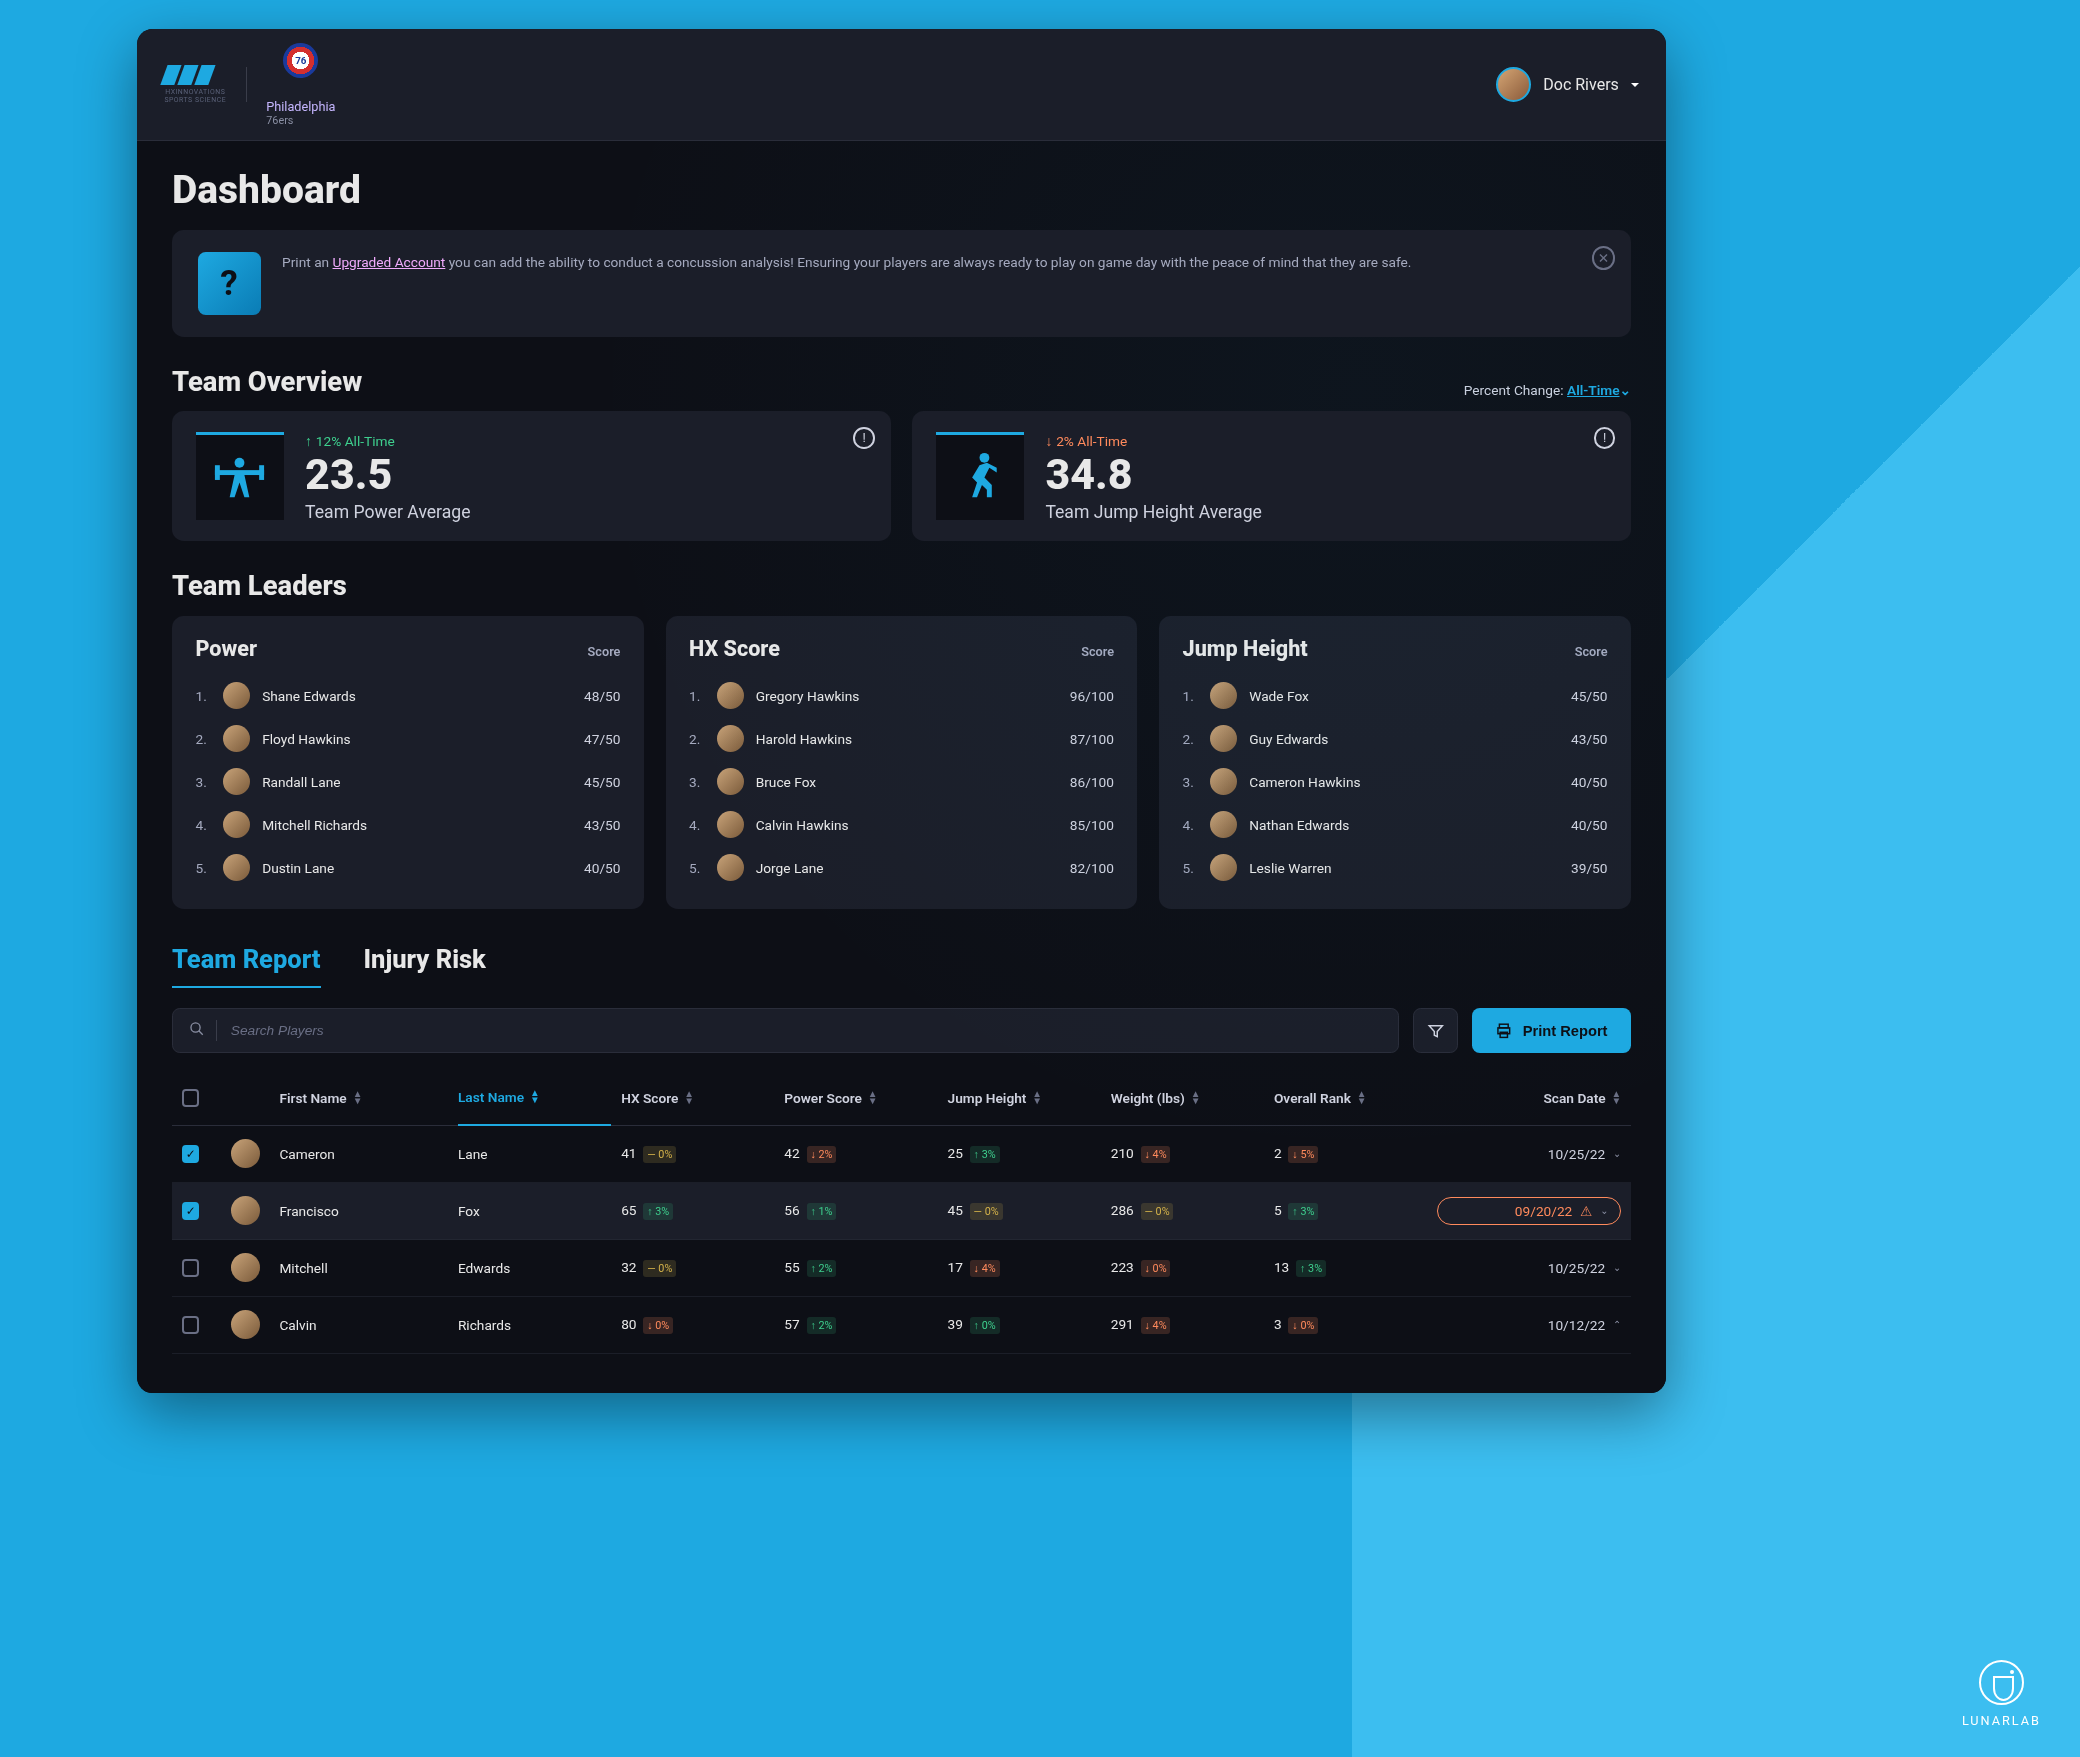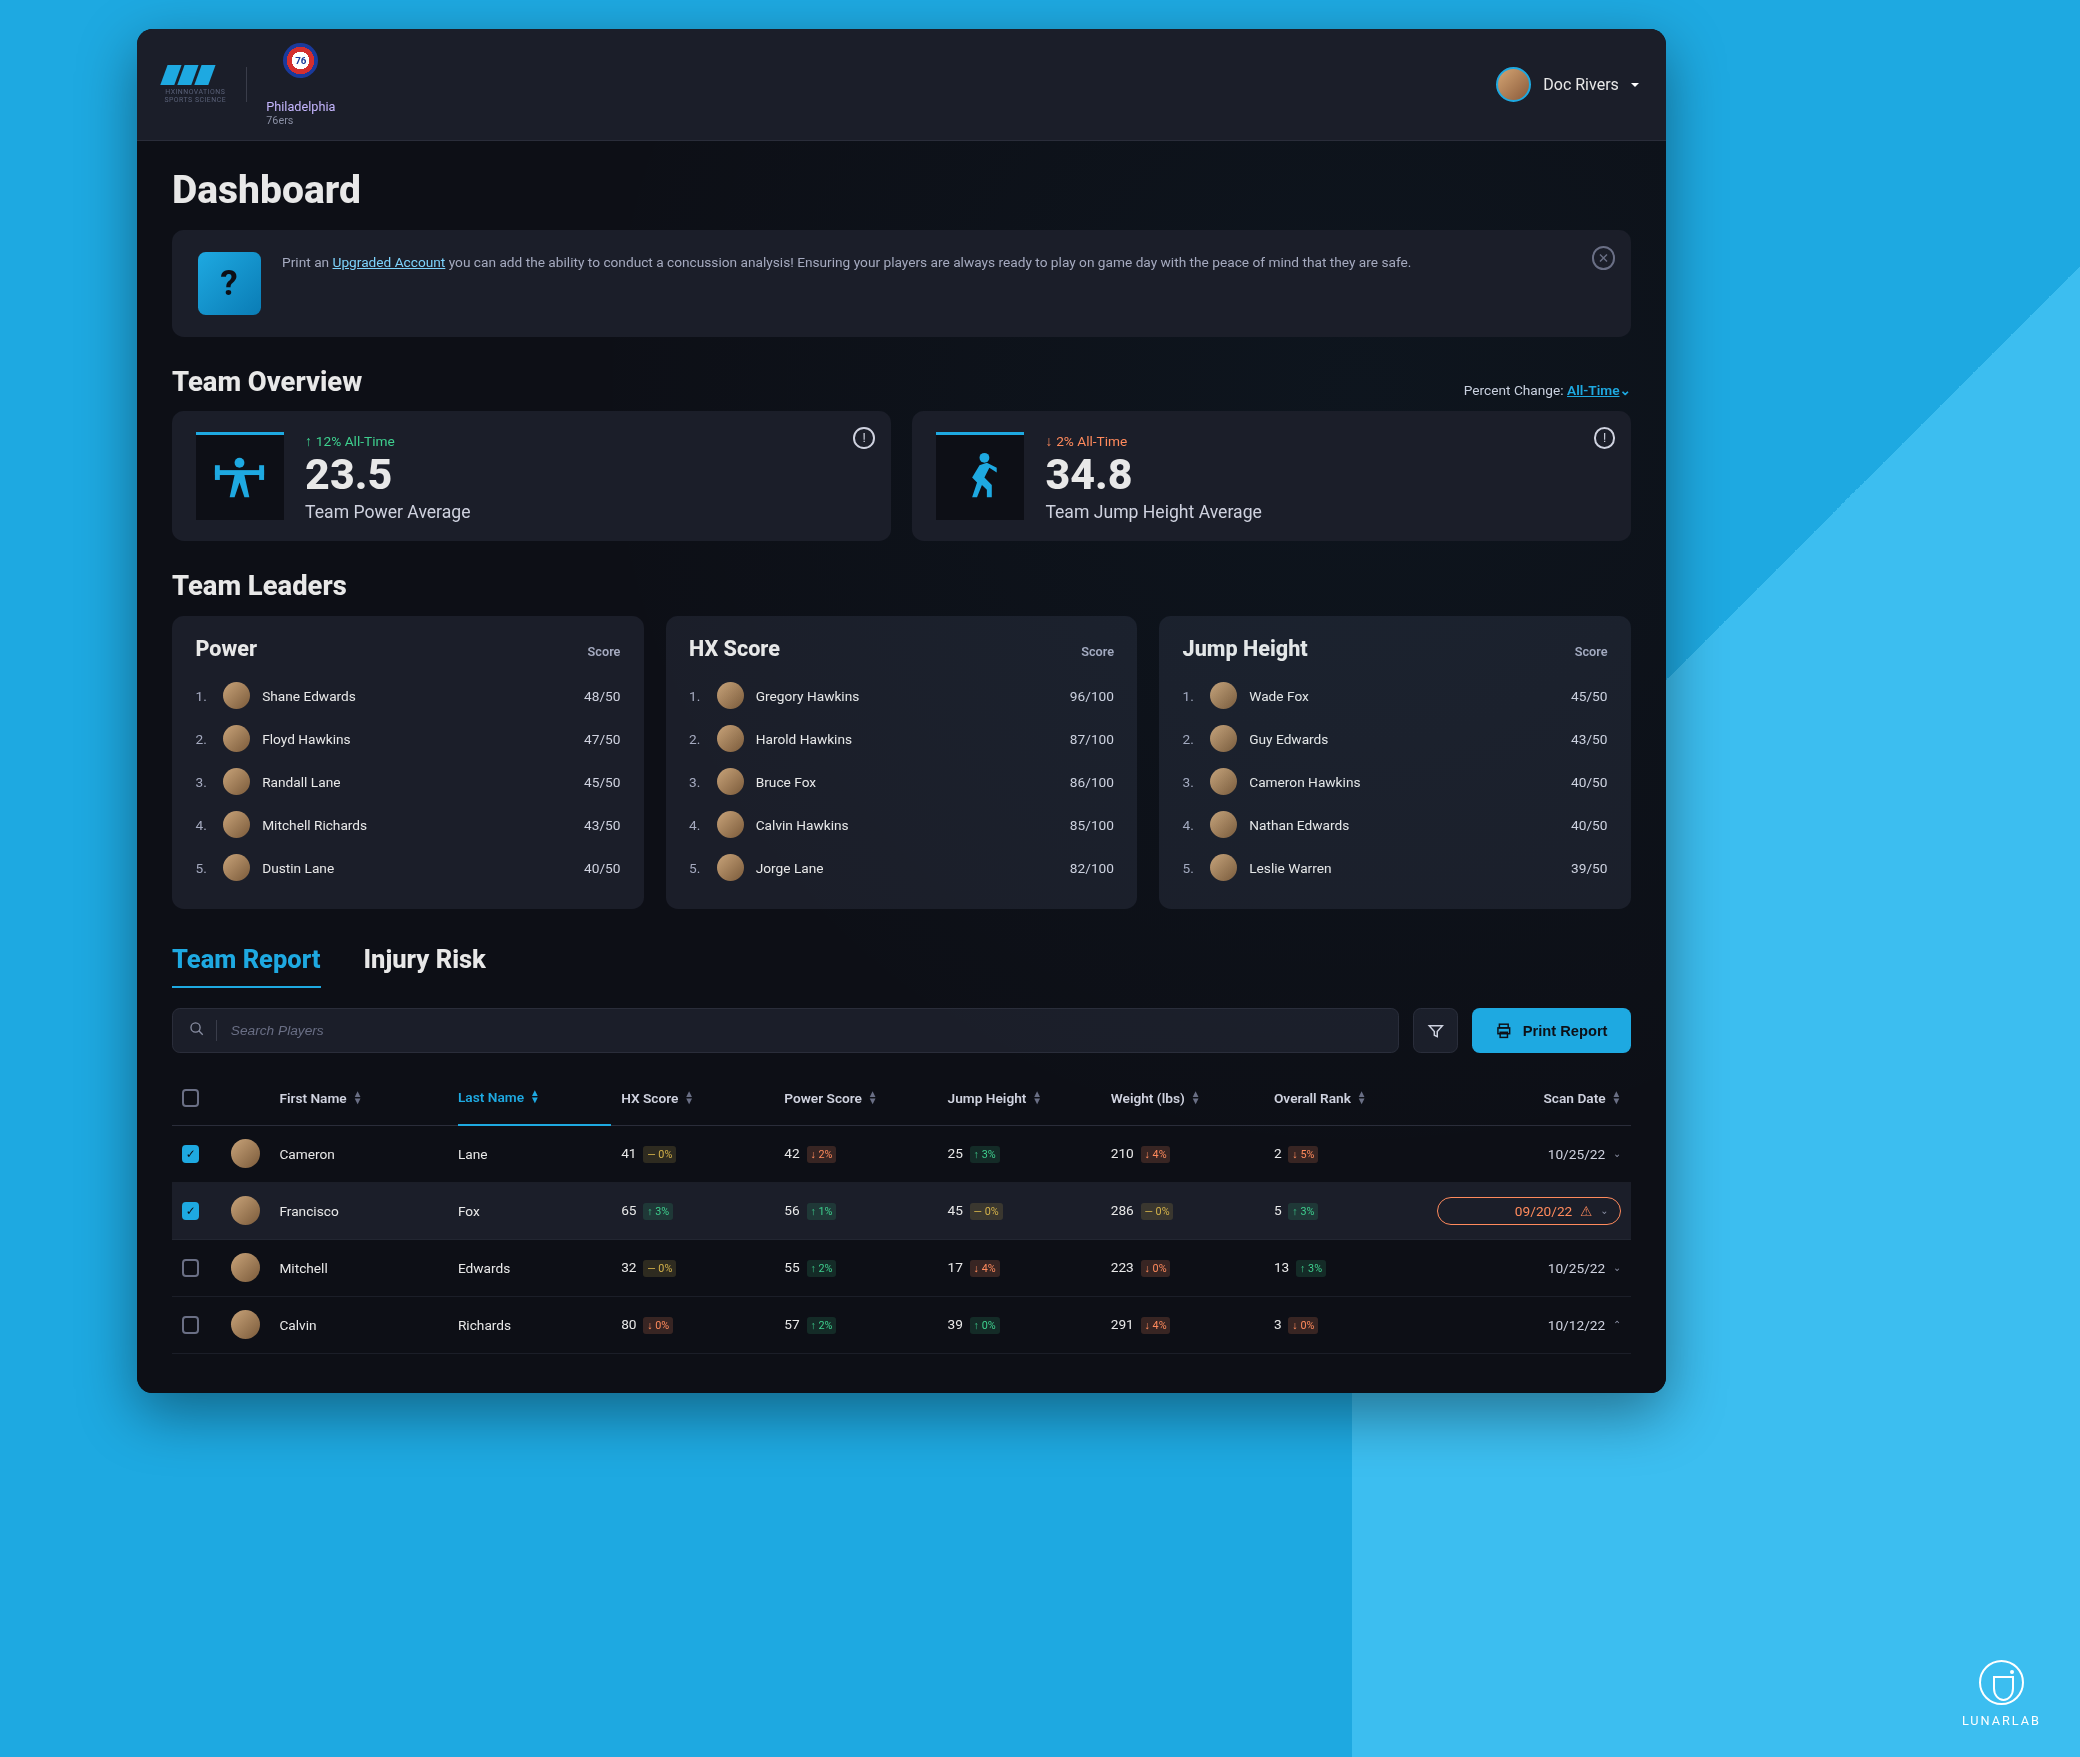--- a/index.html
+++ b/index.html
@@ -51,21 +51,21 @@
 .content { padding: 25.5px 35px 39px; position:relative; background:#0d0f16; }
 .content::before { content:""; position:absolute; inset:0; background-image: radial-gradient(circle at 80% 20%, rgba(30,169,225,.04) 0, transparent 50%); pointer-events:none; }
 h1.page-title { font-size:39px; font-weight:800; margin-bottom:17.6px; }
 .dyk {
   background:#1b1e29; border-radius:11.8px; padding:21.6px 25.5px; display:flex; gap:21.6px; align-items:flex-start; position:relative;
 }
 .dyk-close { position:absolute; top:15.7px; right:15.7px; width:23.5px; height:23.5px; border:2px solid #6a6f85; border-radius:50%; color:#6a6f85; display:flex; align-items:center; justify-content:center; font-size:13.7px; cursor:pointer; background:none; }
 .dyk-icon { width:63px;height:63px; background:linear-gradient(135deg,#1ea9e1,#0a7cb5); border-radius:7.8px; display:flex;align-items:center;justify-content:center; font-size:35px; color:#0d0f16; font-weight:700; }
 .dyk h3 { font-size:19.6px; font-weight:800; margin-bottom:7.8px; color:#fff;}
 .dyk p { color:#a5aabf; font-size:13.7px; line-height:1.5; }
-.dyk a { color:#7dd3fc; text-decoration:underline; }
+.dyk a { color:#f0abfc; text-decoration:underline; }
 .section-head { display:flex; align-items:flex-end; justify-content:space-between; margin:29px 0 13.7px; }
 .section-head h2 { font-size:27.4px; font-weight:800; }
 .pc-label { font-size:13.7px; color:#cfd2df; }
 .pc-link { color:#1ea9e1; text-decoration:underline; font-weight:600; }
 .overview-row { display:flex; gap:21.6px; }
 .ov-card { flex:1; background:#1b1e29; border-radius:11.8px; padding:19.6px 23.5px; display:flex; gap:21.6px; align-items:center; position:relative; }
 .ov-info { position:absolute; top:15.7px; right:15.7px; width:21.6px; height:21.6px; border:2px solid #cfd2df; border-radius:50%; display:flex;align-items:center;justify-content:center;font-size:12.7px;color:#cfd2df; cursor:pointer; }
 .ov-icon { width:88px;height:88px;background:#0d0f16;border-top:3.9px solid #1ea9e1;display:flex;align-items:center;justify-content:center; position:relative; }
 .ov-icon svg { fill:#1ea9e1; }
 .ov-body .delta { font-size:13.7px; display:inline-flex; align-items:center; gap:3.9px; margin-bottom:3.9px; }

